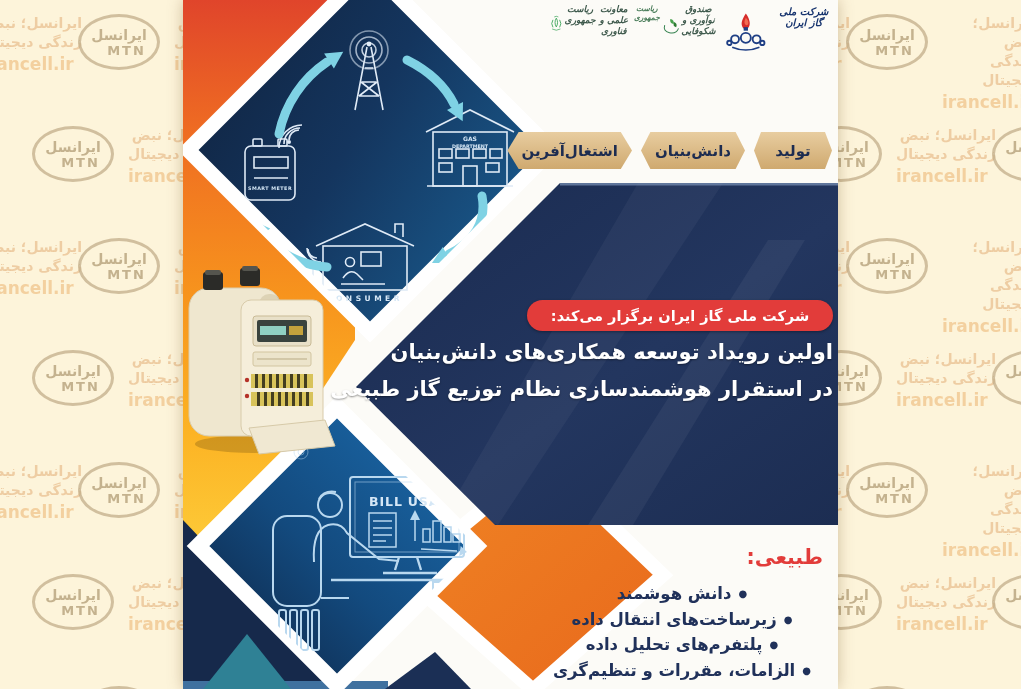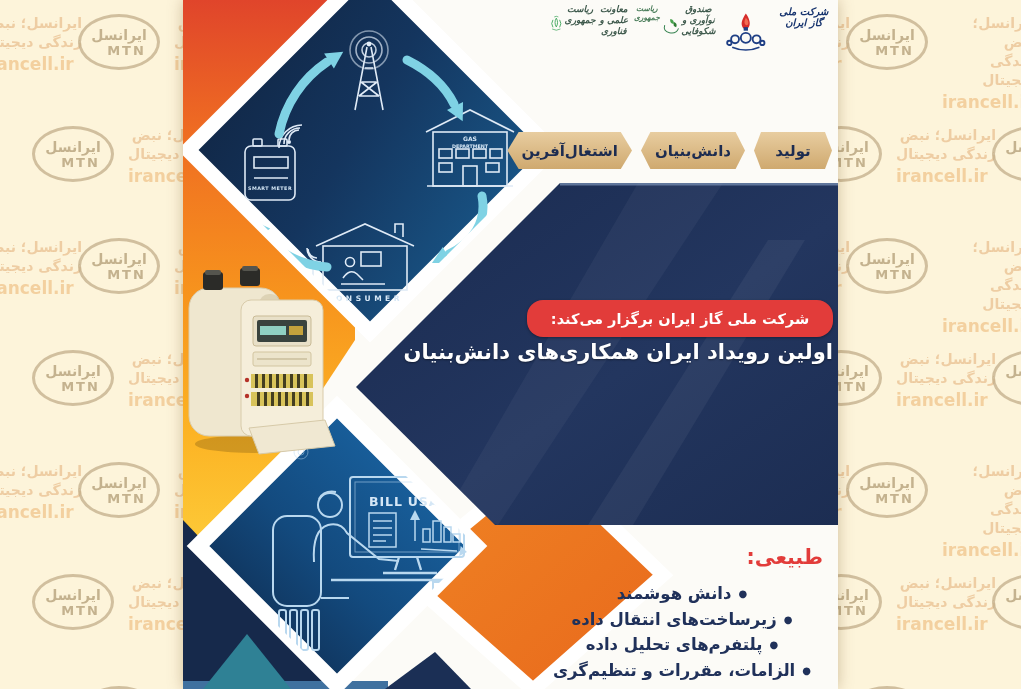--- a/index.html
+++ b/index.html
@@ -37,21 +37,21 @@
   .badges { position:absolute; top:132px; right:6px; display:flex; gap:9px; direction:rtl; }
   .badge { height:37px; background:linear-gradient(180deg,#e8cda0,#cfa96f);
            clip-path:polygon(9% 0,91% 0,100% 50%,91% 100%,9% 100%,0 50%);
            display:flex; align-items:center; justify-content:center;
            color:#1d2c50; font-weight:bold; font-size:15px; padding:0 14px; box-sizing:border-box; }
   .badge.b1 { min-width:78px; }
   .badge.b2 { min-width:98px; }
   .badge.b3 { min-width:86px; }
 
   
-  .organizer-pill { position:absolute; top:300px; right:5px; width:306px; height:37px;
+  .organizer-pill { position:absolute; top:300px; right:5px; width:306px; height:31px;
                     background:#e23c3a; border-radius:16px; color:#fff; font-size:14.5px; font-weight:bold;
                     display:flex; align-items:center; justify-content:center; direction:rtl; white-space:nowrap;
                     box-shadow:0 1px 3px rgba(0,0,0,.35); }
   .event-title { position:absolute; top:334px; right:5px; width:470px; direction:rtl; text-align:right;
                  color:#ffffff; font-weight:bold; font-size:21px; line-height:37px; white-space:nowrap;
                  text-shadow:0 1px 2px rgba(0,0,0,.4); }
 
   
   .topics { position:absolute; top:545px; right:15px; width:282px; direction:rtl; }
   .topics-heading { color:#e23c3a; font-size:20.5px; font-weight:bold; text-align:right; margin:0 0 12px 0; }
@@ -694,21 +694,22 @@
     </div>
 
     <div class="badges">
       <div class="badge b1">تولید</div>
       <div class="badge b2">دانش‌بنیان</div>
       <div class="badge b3">اشتغال‌آفرین</div>
     </div>
 
     <div class="organizer-pill">شرکت ملی گاز ایران برگزار می‌کند:</div>
     <div class="event-title">
-      <div>اولین رویداد ایران همکاری‌های دانش‌بنیان</div>
+      <div>اولین رویداد توسعه همکاری‌های دانش‌بنیان</div>
+      <div>در استقرار هوشمندسازی نظام توزیع گاز طبیعی</div>
     </div>
 
     <div class="topics">
       <div class="topics-heading">طبیعی:</div>
       <div>
           <div class="topic-item"><span class="topic-bullet">●</span><span>دانش هوشمند</span></div>
           <div class="topic-item"><span class="topic-bullet">●</span><span>زیرساخت‌های انتقال داده</span></div>
           <div class="topic-item"><span class="topic-bullet">●</span><span>پلتفرم‌های تحلیل داده</span></div>
           <div class="topic-item"><span class="topic-bullet">●</span><span>الزامات، مقررات و تنظیم‌گری</span></div>
         </div>

